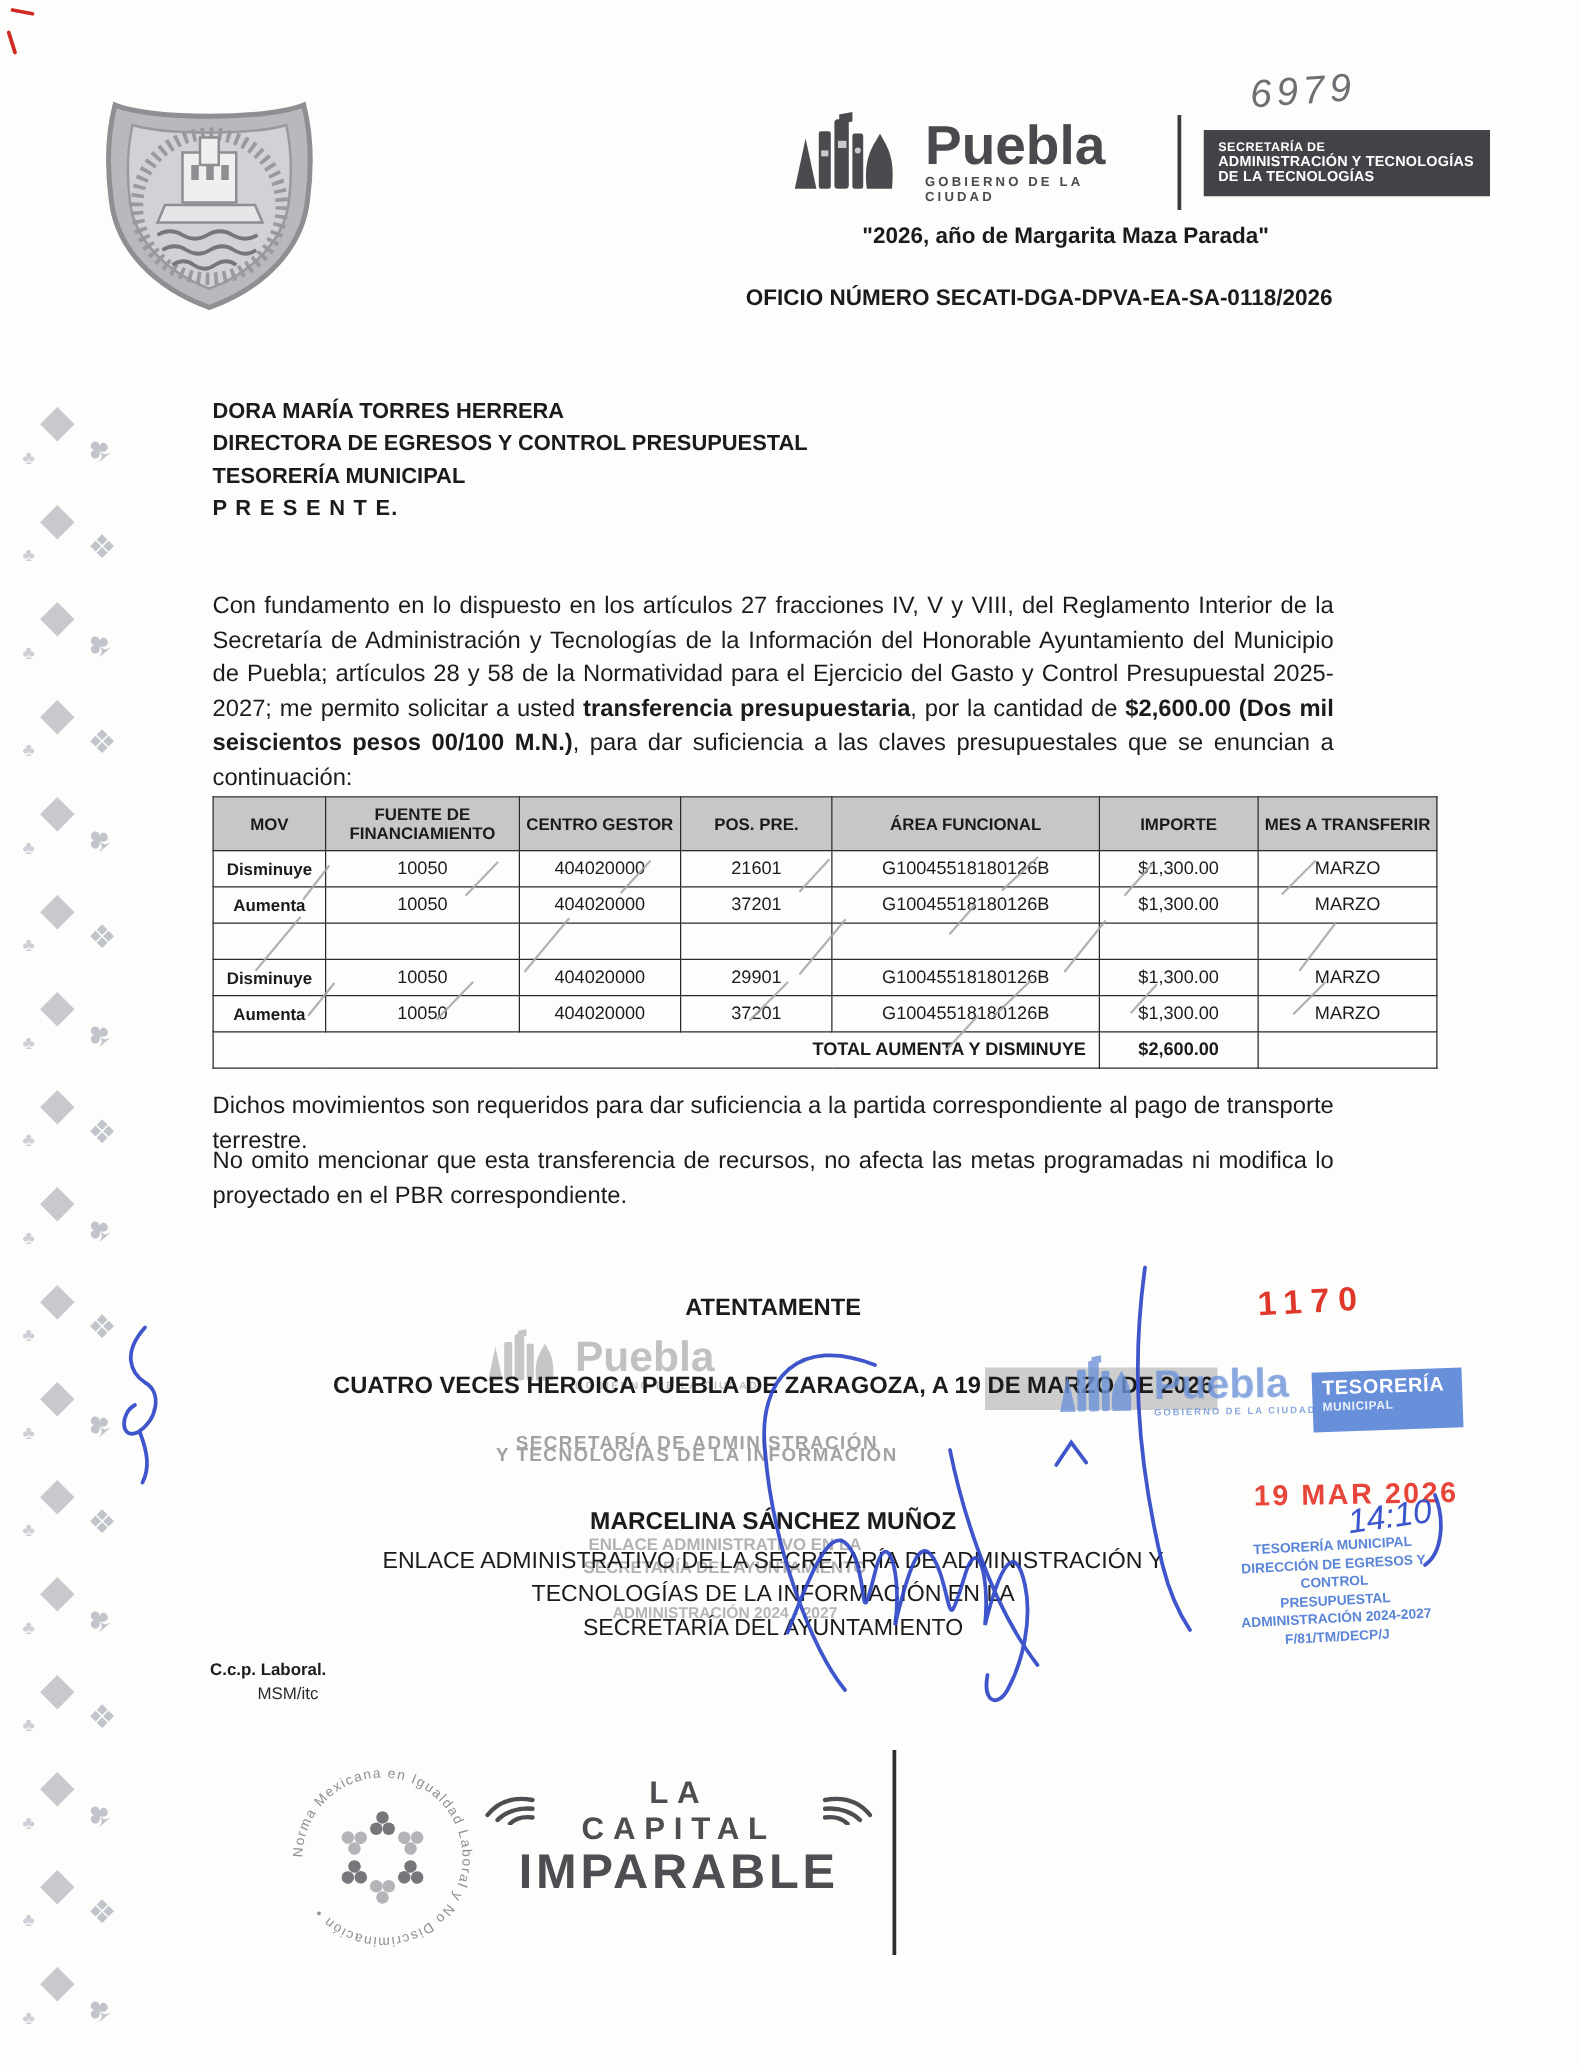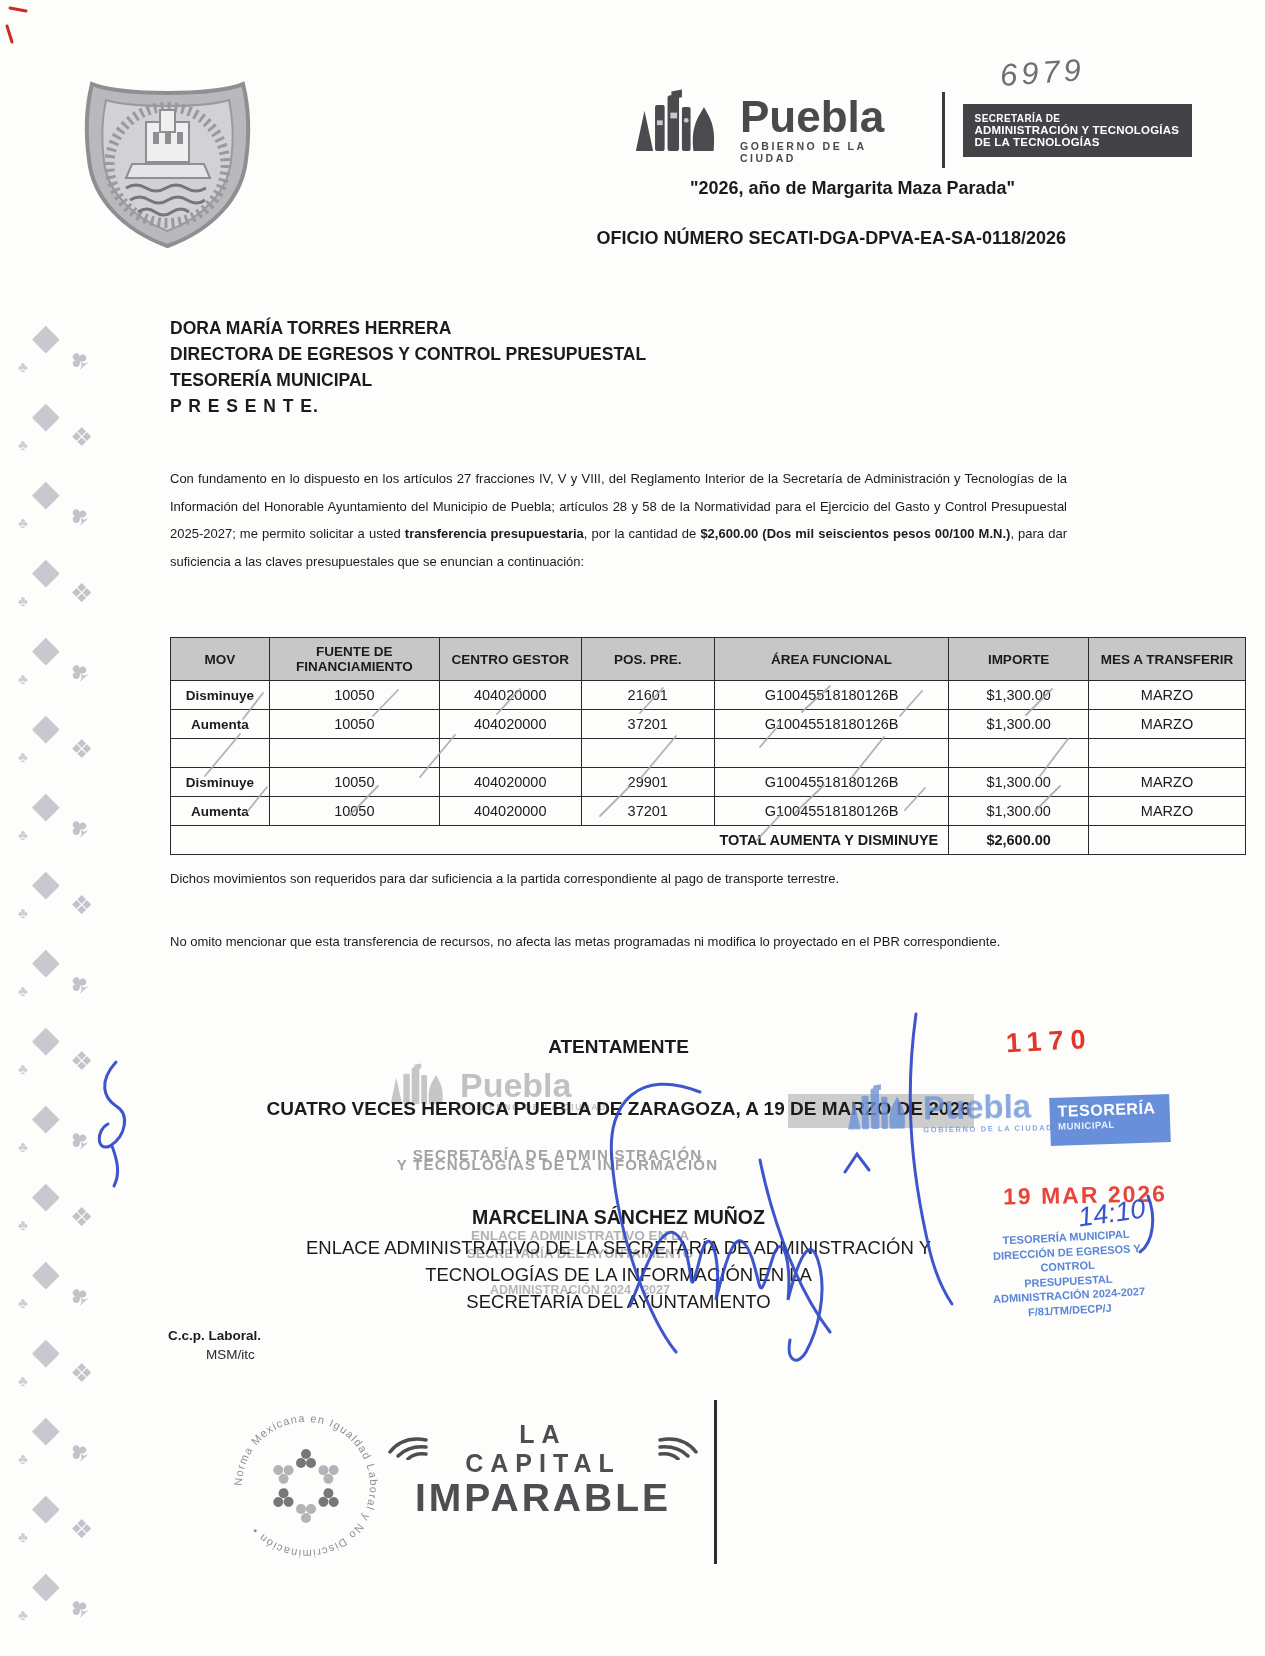--- a/index.html
+++ b/index.html
@@ -26,28 +26,28 @@
   .sec-box{background:#434347;color:#fff;padding:9px 12px;width:212px;}
   .sec-box .s1{font-size:10px;font-weight:bold;letter-spacing:.4px;}
   .sec-box .s2{font-size:11.5px;font-weight:bold;letter-spacing:.2px;margin-top:0;}
   .sec-box .s3{font-size:11.5px;font-weight:bold;letter-spacing:.2px;}
   .motto{left:630px;top:178px;width:445px;text-align:center;font-weight:bold;font-size:18px;}
   .oficio{left:300px;top:228px;width:766px;text-align:right;font-weight:bold;font-size:18px;}
 
   
   .recipient{left:170px;top:315px;font-weight:bold;font-size:17.5px;line-height:26px;}
   .recipient .sal{font-weight:bold;letter-spacing:1px;}
-  .bodytext{left:170px;width:897px;font-size:13px;line-height:27.5px;text-align:justify;}
+  .bodytext{left:170px;width:897px;font-size:19px;line-height:27.5px;text-align:justify;}
   .p1{top:452px;}
   .p2{top:852px;}
-  .p3{top:915px;}
+  .p3{top:896px;}
   .p4{top:1005px;}
 
   
-  .tblwrap{left:170px;top:637px;width:1076px;z-index:2;}
+  .tblwrap{left:170px;top:637px;width:980px;z-index:2;}
   table{border-collapse:collapse;width:100%;font-size:14.5px;}
   table,th,td{border:1.5px solid #2a2a2a;}
   th{background:#c7c7c7;font-weight:bold;font-size:13.5px;padding:6px 3px;line-height:15px;}
   td{text-align:center;padding:2px 3px;height:24px;}
   tbody td:first-child{font-weight:bold;font-size:13.5px;}
   tfoot td{font-weight:bold;}
   tfoot .tot-label{text-align:right;padding-right:10px;}
   col.c1{width:9.2%} col.c2{width:15.8%} col.c3{width:13.2%} col.c4{width:12.4%}
   col.c5{width:21.8%} col.c6{width:13.0%} col.c7{width:14.6%}
 

